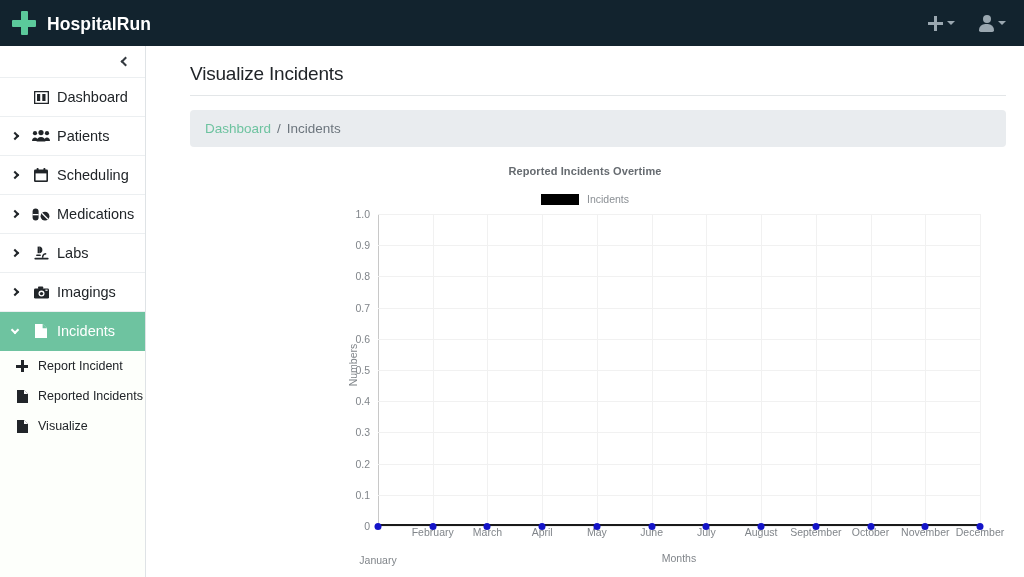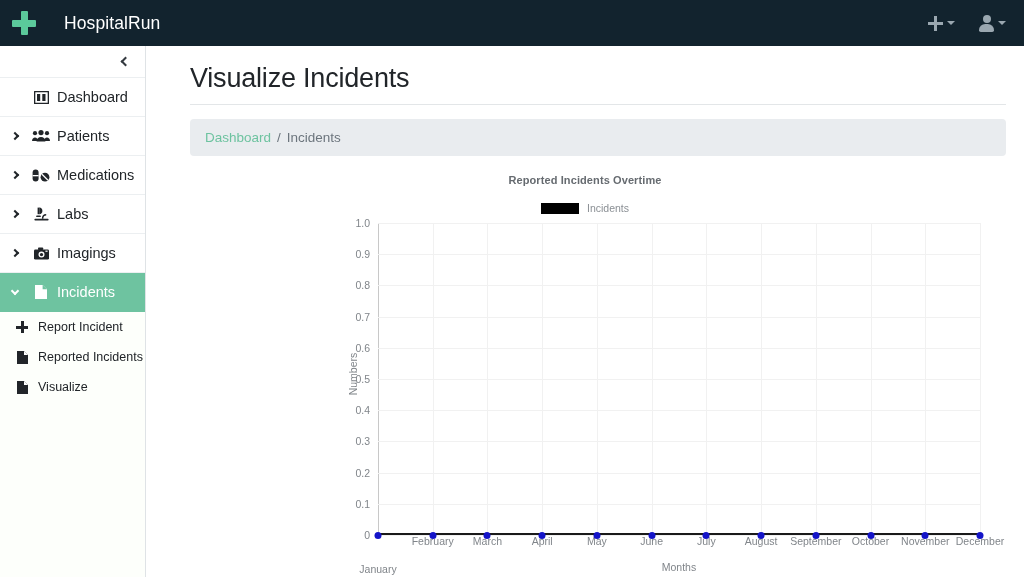--- a/index.html
+++ b/index.html
@@ -11,21 +11,21 @@
   }
 
   
   .navbar {
     position: absolute; top: 0; left: 0;
     width: 1024px; height: 46px;
     background: #12232e;
     display: flex; align-items: center;
     padding: 0 18px 0 12px;
   }
-  .brand { display: flex; align-items: center; gap: 28px; }
+  .brand { display: flex; align-items: flex-end; gap: 11px; font-weight: bold; }
   .logo-cross { position: relative; width: 24px; height: 24px; }
   .logo-cross::before, .logo-cross::after {
     content: ""; position: absolute; background: #5bc99b; border-radius: 1px;
   }
   .logo-cross::before { left: 8.5px; top: 0; width: 7px; height: 24px; }
   .logo-cross::after  { top: 8.5px; left: 0; height: 7px; width: 24px; }
   .brand-text { color: #ffffff; font-size: 17.5px; letter-spacing: .1px; }
   .nav-right { margin-left: auto; display: flex; align-items: center; gap: 24px; }
   .nav-btn { display: flex; align-items: center; gap: 4px; cursor: pointer; }
   .nav-plus { position: relative; width: 15px; height: 15px; }
@@ -91,21 +91,21 @@
   }
   .sub-item .ico { width: 16px; margin-right: 8px; }
   .sub-plus { position: relative; width: 12px; height: 12px; }
   .sub-plus::before, .sub-plus::after { content: ""; position: absolute; background: #212529; }
   .sub-plus::before { left: 4.5px; top: 0; width: 3px; height: 12px; }
   .sub-plus::after  { top: 4.5px; left: 0; height: 3px; width: 12px; }
 
   
   .main { position: absolute; top: 46px; left: 146px; width: 878px; height: 531px; background: #fff; }
   .page-title {
-    font-size: 27px; font-weight: 400; color: #212529;
+    font-size: 19px; font-weight: 400; color: #212529;
     padding: 17px 0 10px 44px; letter-spacing: -.2px;
   }
   .title-rule { height: 1px; background: #e3e6e8; margin: 0 18px 0 44px; }
   .breadcrumb {
     margin: 14px 18px 0 44px; height: 37px; background: #e9ecef;
     border-radius: 4px; display: flex; align-items: center;
     padding-left: 15px; font-size: 13.5px;
   }
   .crumb-link { color: #6ec3a0; cursor: pointer; }
   .crumb-sep { color: #6c757d; margin: 0 6px; }
@@ -182,20 +182,32 @@
           <circle cx="15" cy="3.2" r="2.1" fill="#212529"></circle>
           <circle cx="9" cy="2.6" r="2.6" fill="#212529"></circle>
           <path d="M0 11c0-2.3 1.4-3.6 3-3.6S6 8.7 6 11z" fill="#212529"></path>
           <path d="M12 11c0-2.3 1.4-3.6 3-3.6s3 1.3 3 3.6z" fill="#212529"></path>
           <path d="M4.6 11.6c0-2.8 1.9-4.5 4.4-4.5s4.4 1.7 4.4 4.5z" fill="#212529"></path>
         </svg>
     </span>
     <span>Patients</span>
   </div>
 
+  <div class="nav-item">
+    <span class="chev-right"></span>
+    <span class="ico">
+      <svg width="14" height="14" viewBox="0 0 14 14">
+          <rect x="0" y="1.6" width="14" height="12.4" rx="1.2" fill="#212529"></rect>
+          <rect x="1.6" y="5.4" width="10.8" height="7" fill="#ffffff"></rect>
+          <rect x="2.6" y="0" width="2" height="3.4" rx="0.8" fill="#212529"></rect>
+          <rect x="9.4" y="0" width="2" height="3.4" rx="0.8" fill="#212529"></rect>
+        </svg>
+    </span>
+    <span>Scheduling</span>
+  </div>
 
   <div class="nav-item">
     <span class="chev-right"></span>
     <span class="ico">
       <svg width="18" height="13" viewBox="0 0 18 13">
           <rect x="0.6" y="0.6" width="6" height="11.8" rx="3" fill="#212529"></rect>
           <rect x="0.6" y="6" width="6" height="1.3" fill="#ffffff"></rect>
           <circle cx="13" cy="8.2" r="4.4" fill="#212529"></circle>
           <path d="M10 5.2l6 6" stroke="#ffffff" stroke-width="1.3"></path>
         </svg>

